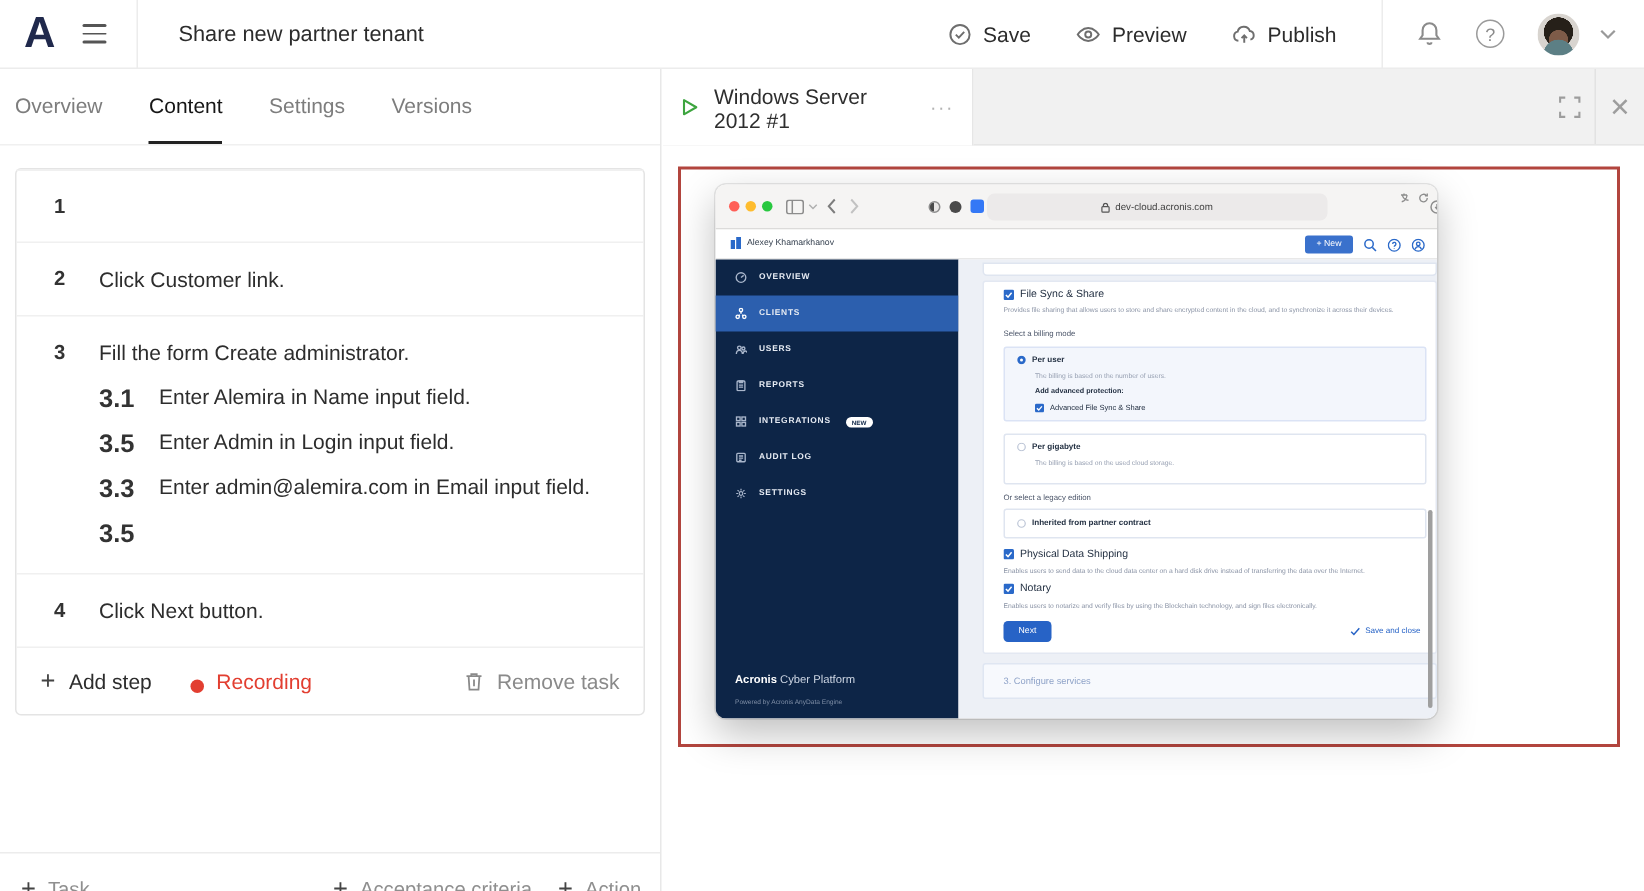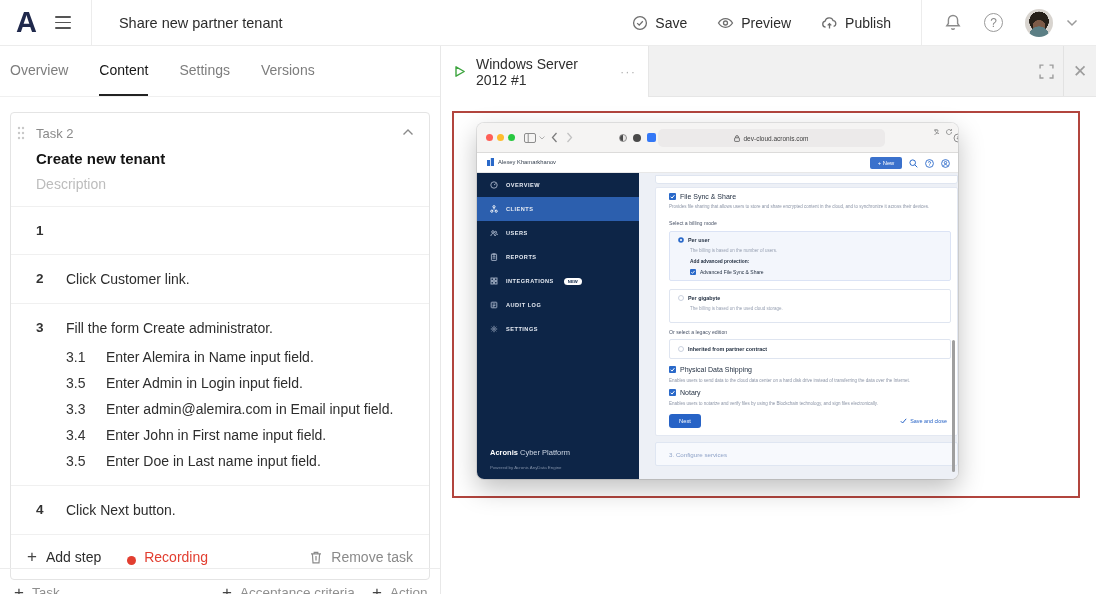--- a/index.html
+++ b/index.html
@@ -47,21 +47,21 @@
   .collapse { position:absolute; right:15px; top:15px; cursor:pointer; }
   .task-title { margin-top:9px; font-size:15px; font-weight:700; color:#141414; }
   .task-desc { margin-top:9px; font-size:14px; color:#bcbcbc; }
 
   .step { display:flex; border-top:1px solid #f0f0f0; padding:16px 16px 16px 25px;
           font-size:14px; color:#2d2d2d; }
   .step-num { width:30px; flex-shrink:0; font-size:13.5px; font-weight:700; color:#333; }
   .step-body { flex:1; }
   .substeps { margin-top:13px; }
   .substep { display:flex; margin-top:10px; }
-  .sub-num { width:40px; flex-shrink:0; font-size:14px; font-weight:400; color:#333; }
+  .sub-num { width:40px; flex-shrink:0; font-size:17px; font-weight:700; color:#333; }
 
   .card-foot { border-top:1px solid #f0f0f0; padding:13px 16px 14px; display:flex;
                align-items:center; font-size:14px; }
   .add-step { display:flex; align-items:center; gap:9px; color:#2d2d2d; cursor:pointer; }
   .plus-glyph { font-size:17px; color:#444; line-height:1; }
   .recording { display:flex; align-items:flex-end; gap:8px; color:#e23e30; margin-left:26px; cursor:pointer; }
   .rec-dot { width:9px; height:9px; border-radius:50%; background:#e23e30; }
   .remove-task { margin-left:auto; display:flex; align-items:flex-end; gap:8px; color:#8a8a8a; cursor:pointer; }
 
   .left-bottom { position:absolute; top:522px; left:0; right:0; border-top:1px solid #ececec;
@@ -209,40 +209,20 @@
 
 <div class="left-panel">
   <div class="tabs-row">
     <div class="tab">Overview</div>
     <div class="tab active">Content</div>
     <div class="tab">Settings</div>
     <div class="tab">Versions</div>
   </div>
 
   <div class="task-card">
-    <div class="card-head">
-      <span class="drag">
-        <svg width="8" height="14" viewBox="0 0 8 14" fill="#c8c8c8">
-          <circle cx="2" cy="2" r="1.2"></circle>
-            <circle cx="6" cy="2" r="1.2"></circle>
-          <circle cx="2" cy="7" r="1.2"></circle>
-            <circle cx="6" cy="7" r="1.2"></circle>
-          <circle cx="2" cy="12" r="1.2"></circle>
-            <circle cx="6" cy="12" r="1.2"></circle>
-          </svg>
-        </span>
-      <div class="task-label">Task 2</div>
-      <span class="collapse">
-        <svg width="12" height="8" viewBox="0 0 12 8" fill="none" stroke="#8a8a8a" stroke-width="1.4">
-          <path d="M1.5 6.5L6 2l4.5 4.5"></path>
-          </svg>
-        </span>
-      <div class="task-title">Create new tenant</div>
-      <div class="task-desc">Description</div>
-    </div>
 
     <div class="step">
       <div class="step-num">1</div>
     </div>
     <div class="step">
       <div class="step-num">2</div>
       <div class="step-body"><span>Click Customer link.</span></div>
     </div>
     <div class="step">
       <div class="step-num">3</div>
@@ -255,26 +235,21 @@
           </div>
           <div class="substep">
             <div class="sub-num">3.5</div>
             <div>Enter Admin in Login input field.</div>
           </div>
           <div class="substep">
             <div class="sub-num">3.3</div>
             <div>Enter admin@alemira.com in Email input field.</div>
           </div>
           <div class="substep">
-            <div class="sub-num">3.4</div>
-            <div>Enter John in First name input field.</div>
-          </div>
-          <div class="substep">
             <div class="sub-num">3.5</div>
-            <div>Enter Doe in Last name input field.</div>
           </div>
         </div>
       </div>
     </div>
     <div class="step">
       <div class="step-num">4</div>
       <div class="step-body"><span>Click Next button.</span></div>
     </div>
 
     <div class="card-foot">

